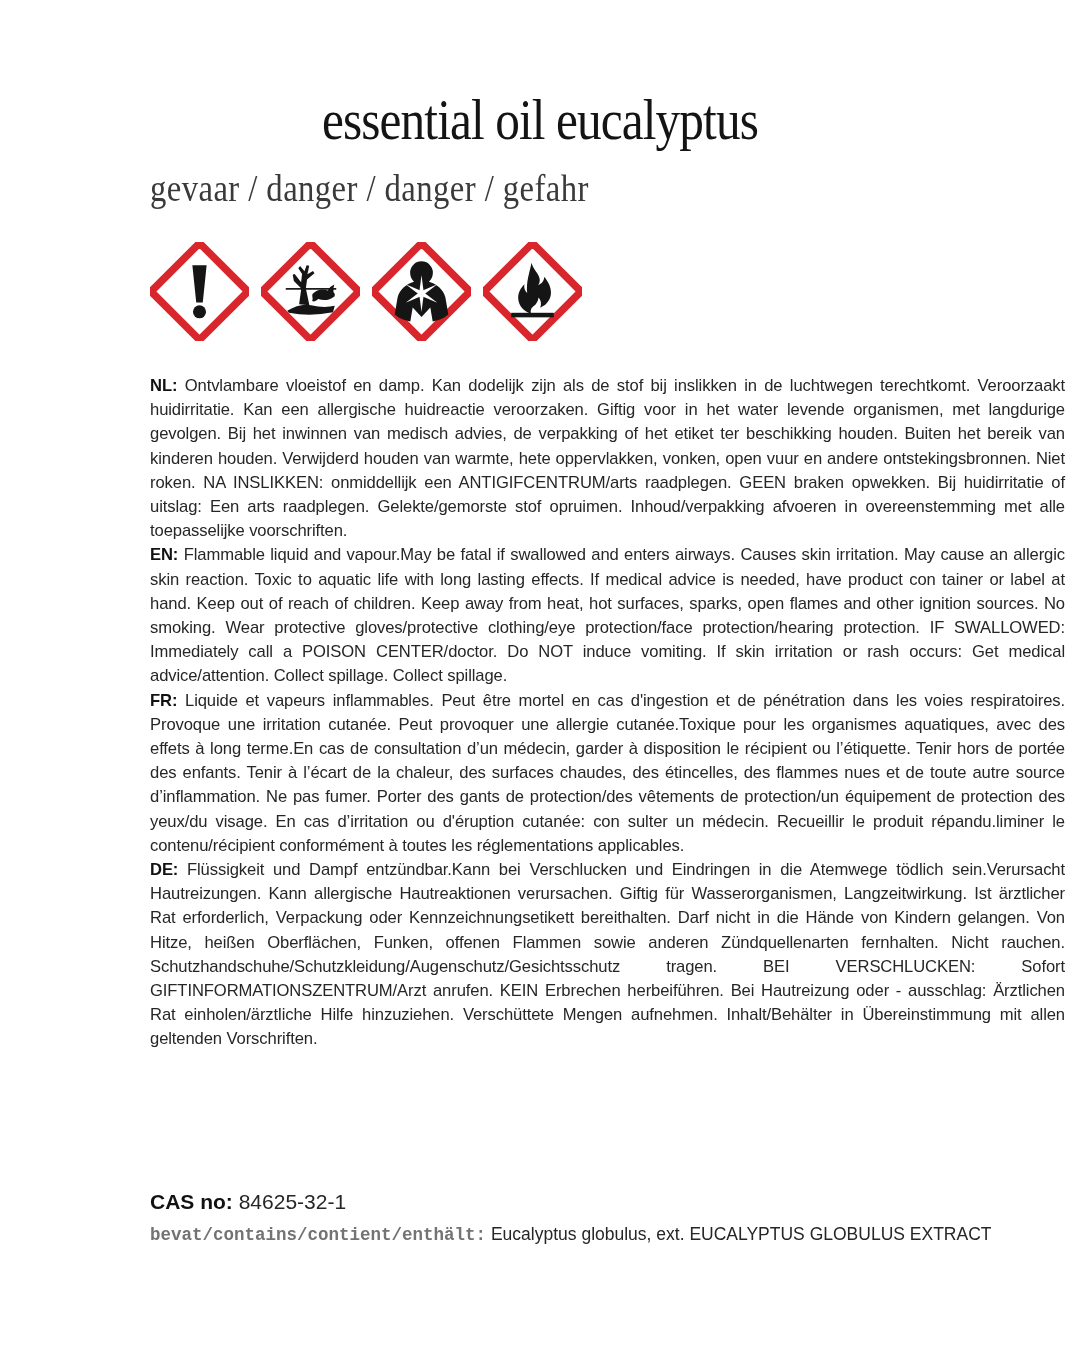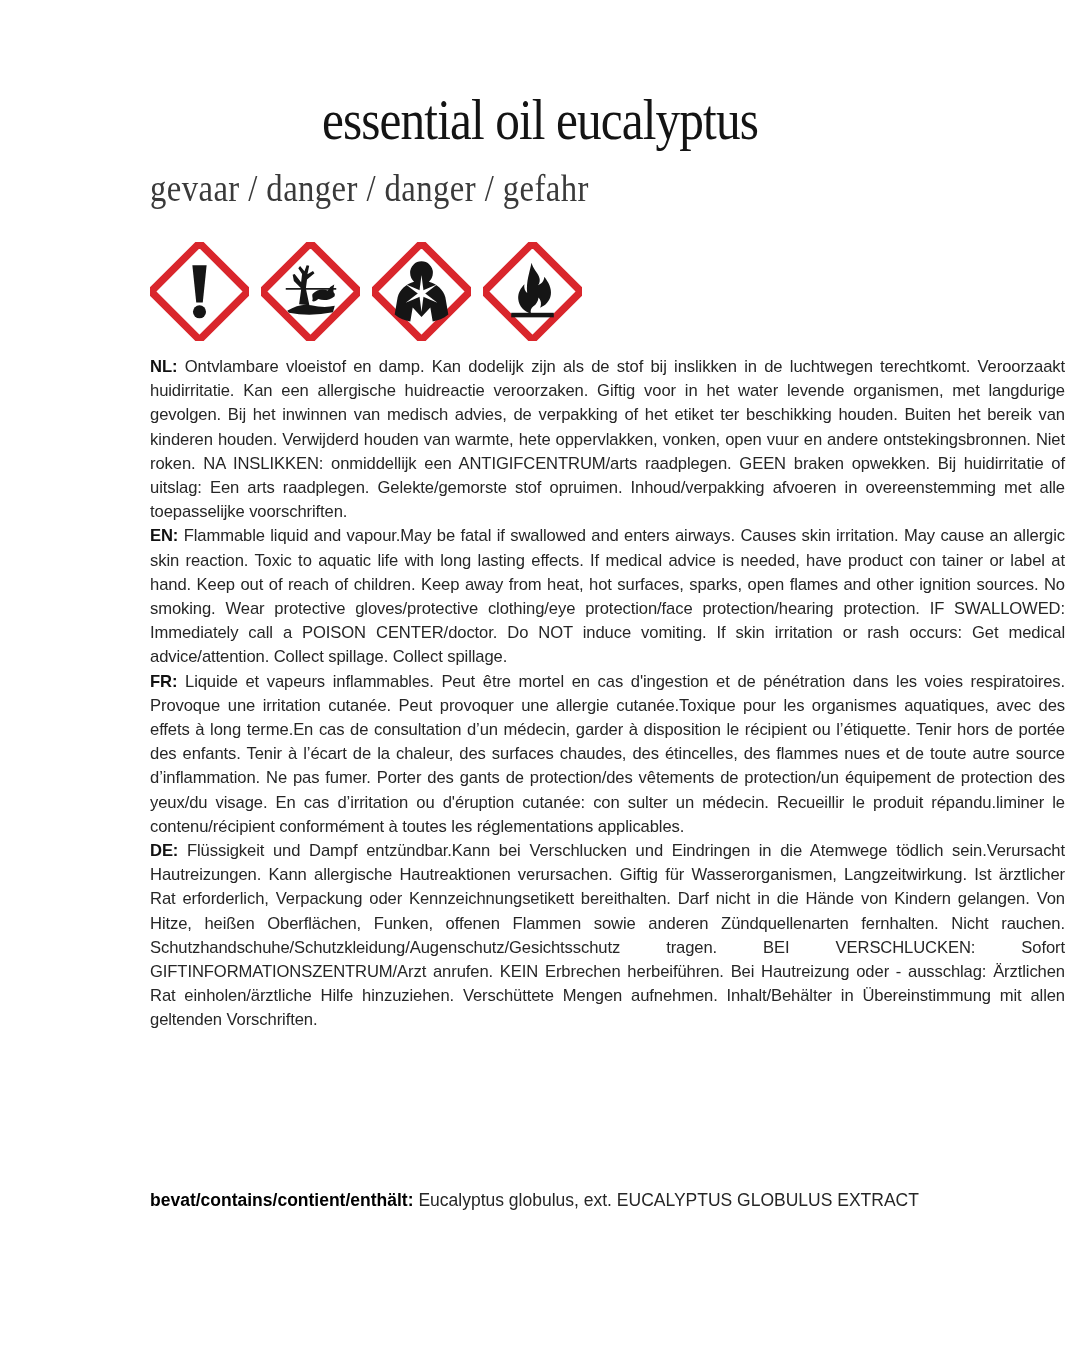--- a/index.html
+++ b/index.html
@@ -43,41 +43,41 @@
   .pictograms {
     position: absolute;
     top: 242px;
     left: 150px;
     display: flex;
     gap: 12px;
   }
   .pictogram { width: 99px; height: 99px; flex: 0 0 auto; }
   .hazard-text {
     position: absolute;
-    top: 355px;
+    top: 374px;
     left: 150px;
     width: 915px;
     font-size: 16.6px;
     line-height: 24.2px;
     color: #262626;
     letter-spacing: -0.1px;
   }
   .hazard-text p { margin: 0; text-align: justify; }
   .lang-label { font-weight: bold; color: #111111; }
   .footer {
     position: absolute;
     top: 1190px;
     left: 150px;
     width: 915px;
     color: #262626;
   }
   .cas-line { font-size: 21px; margin: 0 0 10px 0; }
   .cas-label { font-weight: bold; color: #111111; }
   .contains-line { font-size: 17.5px; margin: 0; }
-  .contains-label { font-weight: bold; color: #000000; }
+  .contains-label { font-weight: bold; color: #737373; font-family: Liberation Mono, monospace; }
 </style>
 </head>
 <body>
 
 <div class="page">
 
   <div class="title">essential oil eucalyptus</div>
 
   <div class="signal-words">gevaar / danger / danger / gefahr</div>
 
@@ -140,19 +140,23 @@
       <span class="lang-label">FR:</span>
       <span>Liquide et vapeurs inflammables. Peut être mortel en cas d'ingestion et de pénétration dans les voies respiratoires. Provoque une irritation cutanée. Peut provoquer une allergie cutanée.Toxique pour les organismes aquatiques, avec des effets à long terme.En cas de consultation d’un médecin, garder à disposition le récipient ou l’étiquette. Tenir hors de portée des enfants. Tenir à l’écart de la chaleur, des surfaces chaudes, des étincelles, des flammes nues et de toute autre source d’inflammation. Ne pas fumer.  Porter des gants de protection/des vêtements de protection/un équipement de protection des yeux/du visage. En cas d’irritation ou d'éruption cutanée: con sulter un médecin. Recueillir le produit répandu.liminer le contenu/récipient conformément à toutes les réglementations applicables.</span>
     </p>
     <p>
       <span class="lang-label">DE:</span>
       <span>Flüssigkeit und Dampf entzündbar.Kann bei Verschlucken und Eindringen in die Atemwege tödlich sein.Verursacht Hautreizungen. Kann allergische Hautreaktionen verursachen.   Giftig für Wasserorganismen, Langzeitwirkung. Ist ärztlicher Rat erforderlich, Verpackung oder Kennzeichnungsetikett bereithalten.  Darf nicht in die Hände von Kindern gelangen. Von Hitze, heißen Oberflächen, Funken, offenen Flammen sowie anderen Zündquellenarten fernhalten. Nicht rauchen. Schutzhandschuhe/Schutzkleidung/Augenschutz/Gesichtsschutz tragen. BEI VERSCHLUCKEN: Sofort GIFTINFORMATIONSZENTRUM/Arzt anrufen. KEIN Erbrechen herbeiführen. Bei Hautreizung oder - ausschlag: Ärztlichen Rat einholen/ärztliche Hilfe hinzuziehen. Verschüttete Mengen aufnehmen. Inhalt/Behälter in Übereinstimmung mit allen geltenden Vorschriften.</span>
     </p>
   </div>
 
   <div class="footer">
+    <p class="cas-line">
+      <span class="cas-label">CAS no:</span>
+      <span>84625-32-1</span>
+    </p>
     <p class="contains-line">
       <span class="contains-label">bevat/contains/contient/enthält:</span>
       <span>Eucalyptus globulus, ext. EUCALYPTUS GLOBULUS EXTRACT</span>
     </p>
   </div>
 
 </div>
 
 </body></html>

